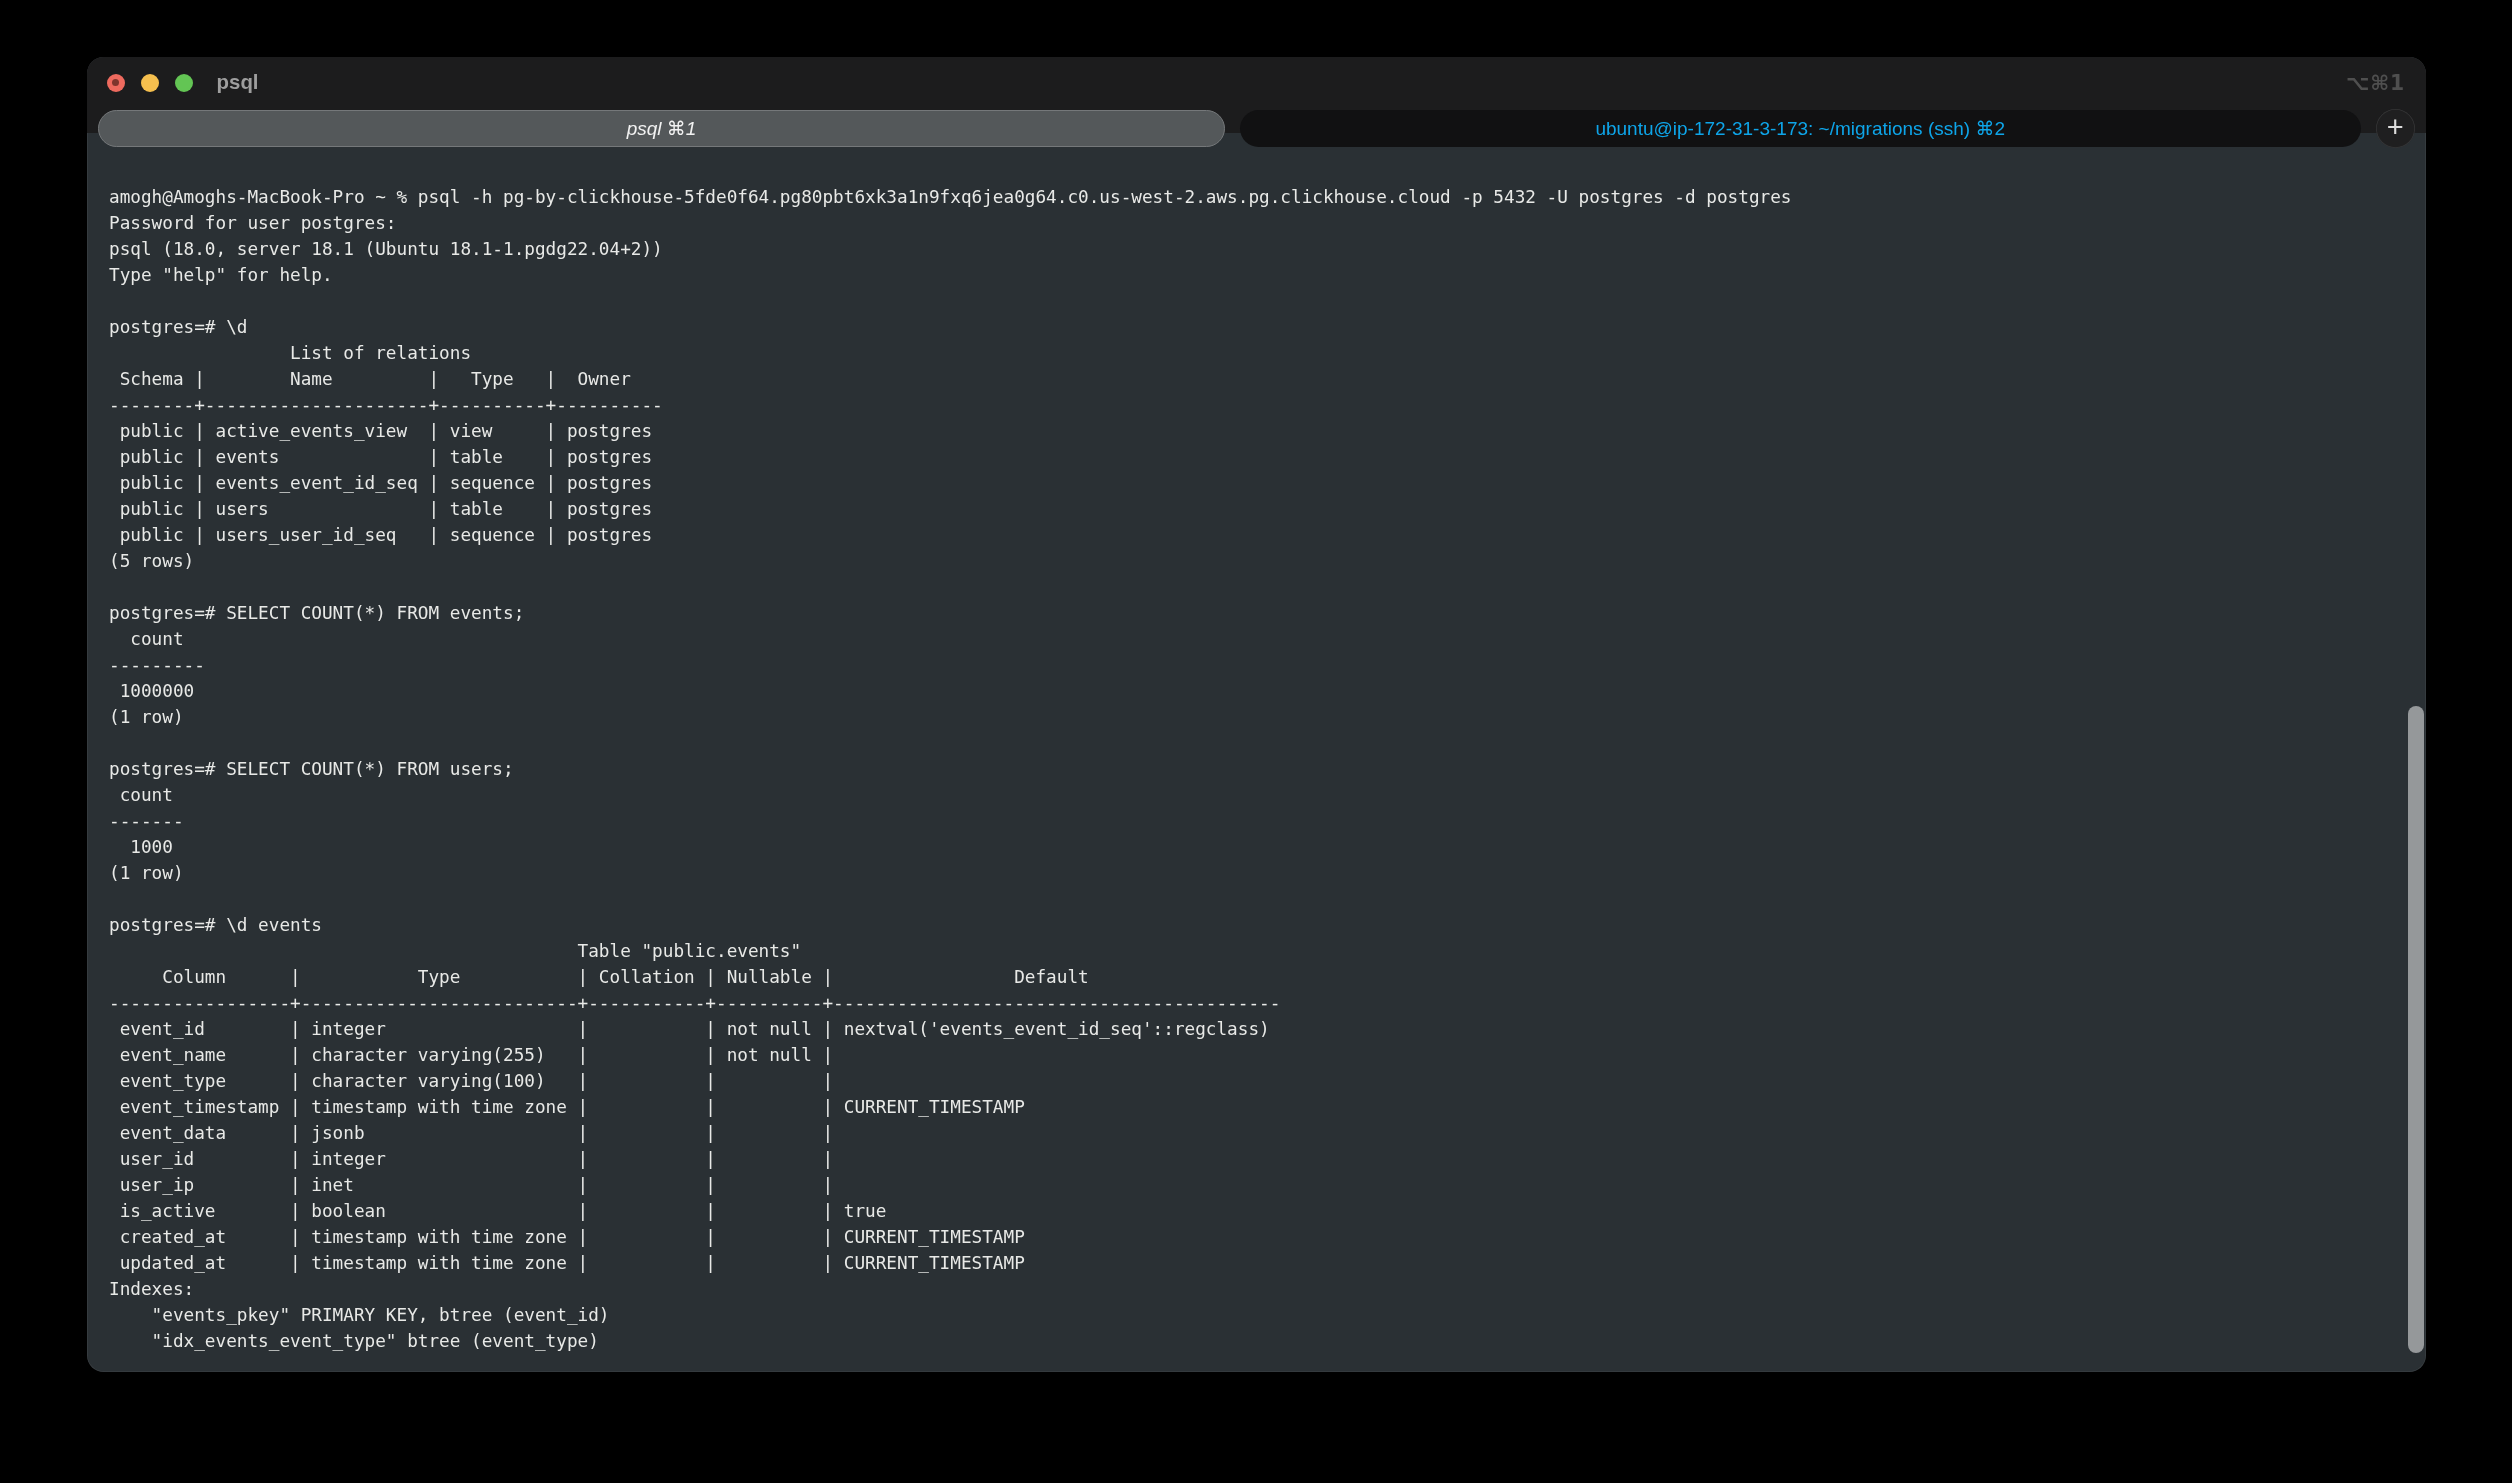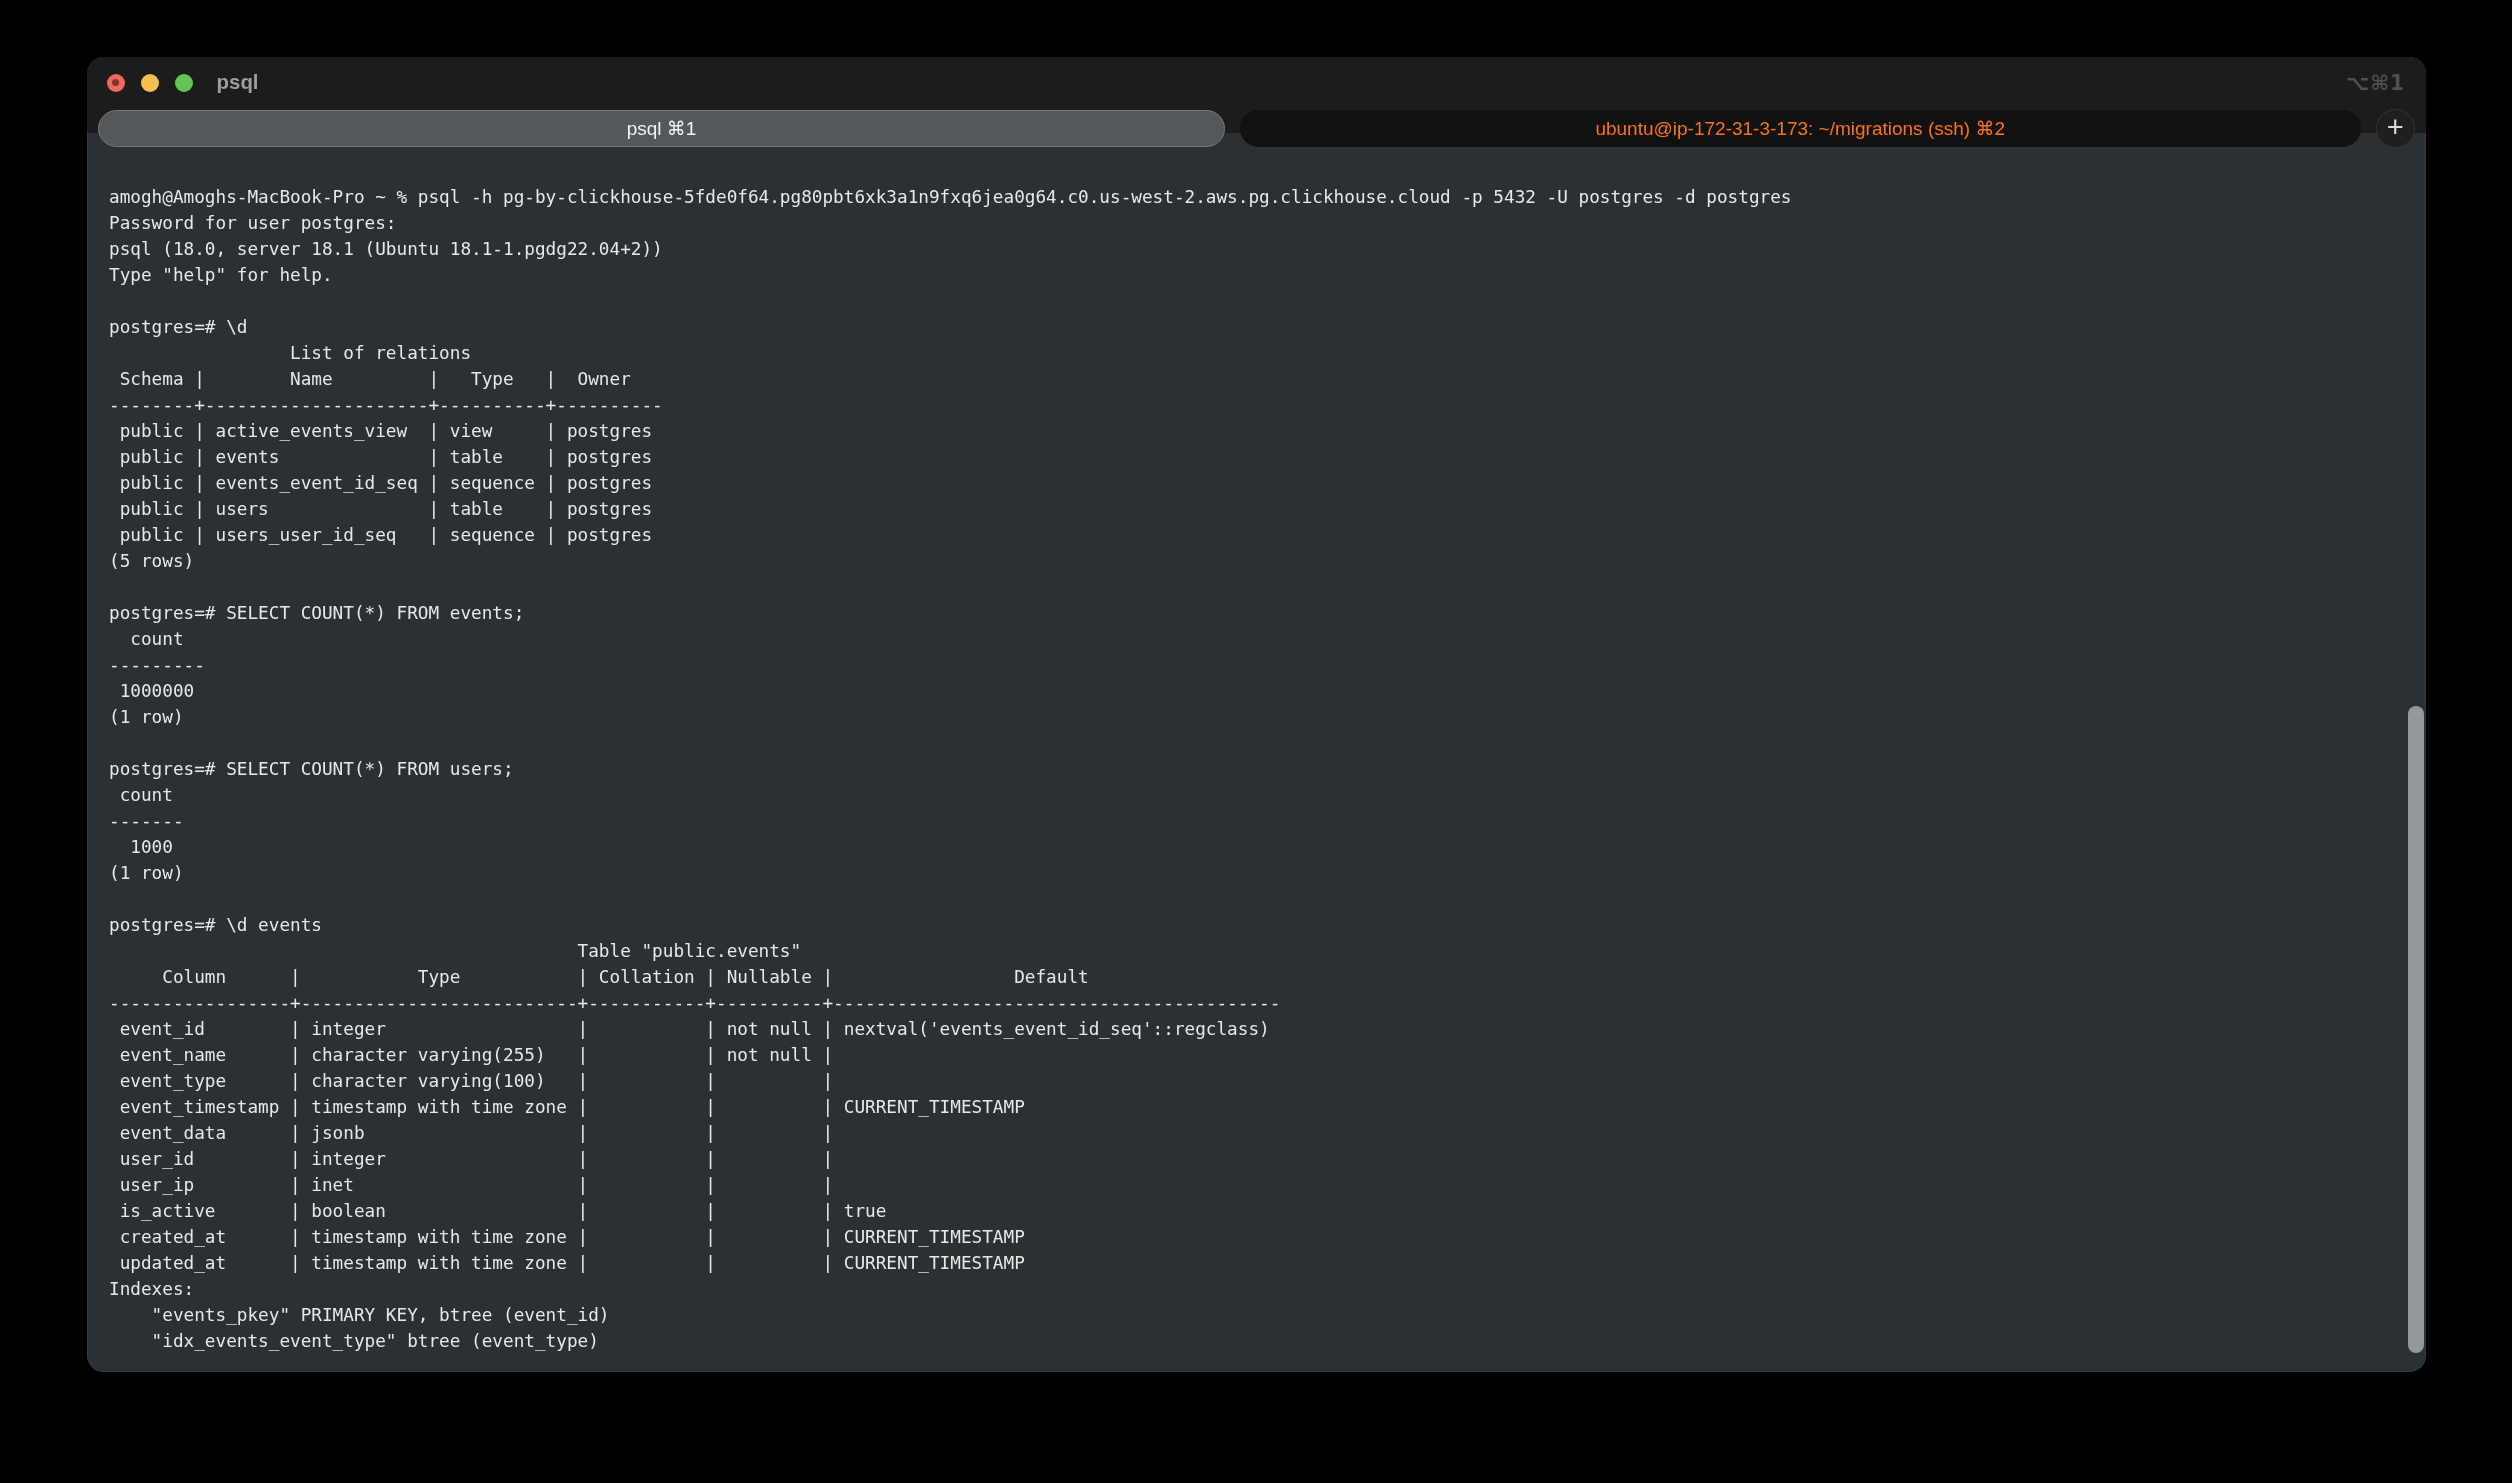--- a/index.html
+++ b/index.html
@@ -92,25 +92,26 @@
     font: 500 19px "Liberation Sans", "DejaVu Sans", sans-serif;
     box-sizing: border-box;
     white-space: nowrap;
     overflow: hidden;
   }
   .tab-active {
     flex: 1.003;
     background: #54585a;
     border: 1.5px solid #75787a;
     color: #f2f2f2;
+    font-style: italic;
   }
   .tab-inactive {
     flex: 1;
     background: #111112;
-    color: #f97316;
+    color: #0ea5e9;
   }
   .newtab {
     width: 39px;
     height: 39px;
     margin-top: -0.8px;
     border-radius: 50%;
     background: #1f1f20;
     box-shadow: inset 0 0 0 0.8px rgba(255,255,255,0.10);
     color: #dcdcdc;
     font: 300 29px "Liberation Sans", "DejaVu Sans", sans-serif;

